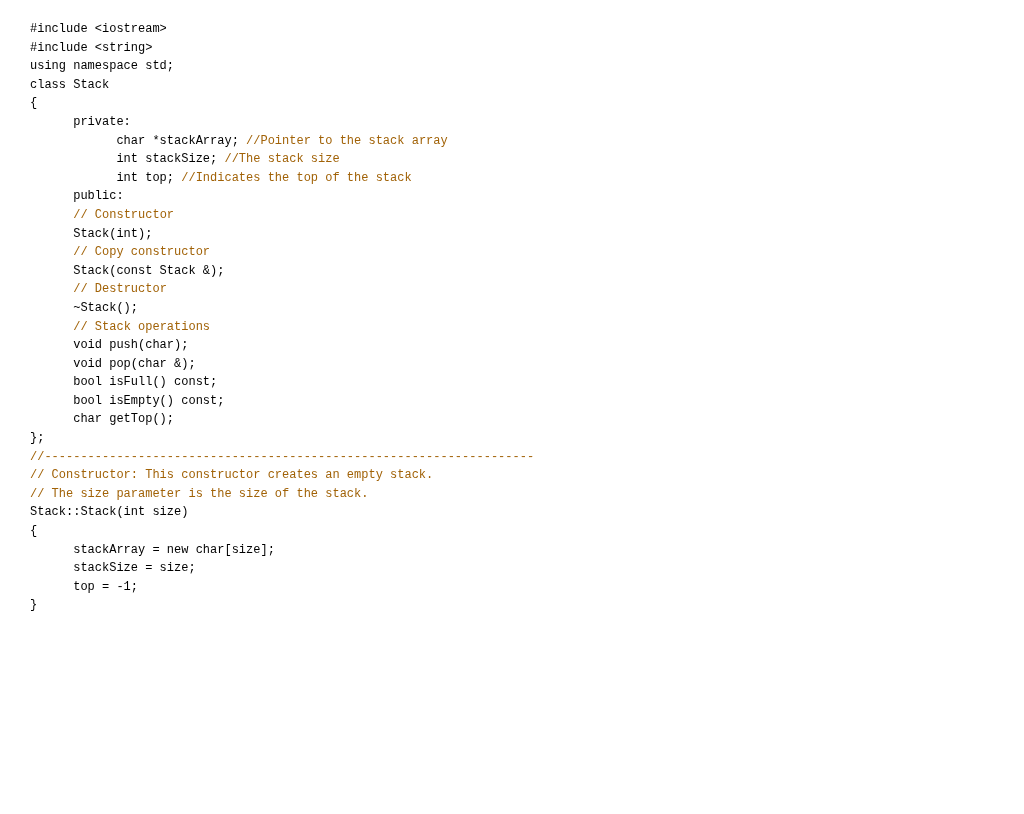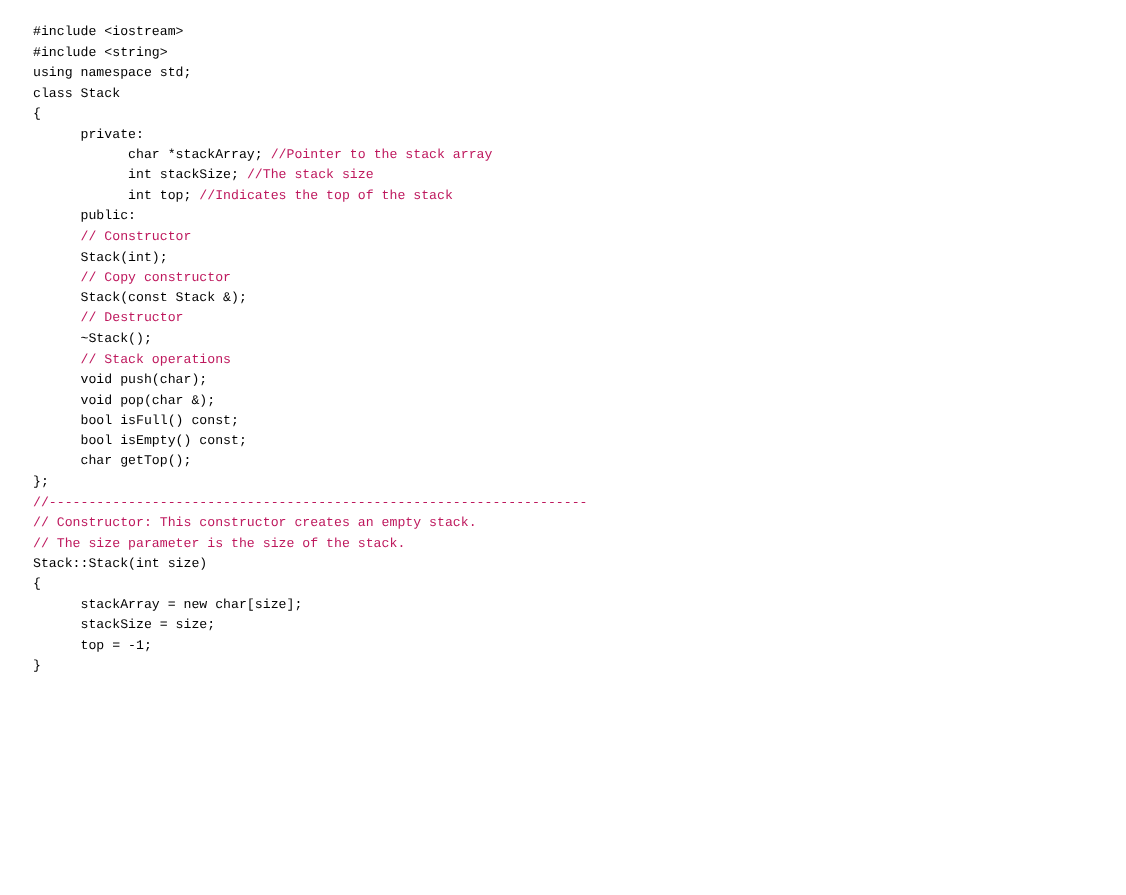--- a/index.html
+++ b/index.html
@@ -22,21 +22,21 @@
       font-family: 'Courier New', Courier, monospace;
       font-size: 12px;
       line-height: 1.55;
     }
 
     .black {
       color: #000000;
     }
 
     .red {
-      color: #be185d;
+      color: #a16207;
     }
 
     .line {
       display: block;
     }
   </style>
 </head>
 <body>
 
 <div class="code-block" id="code-container"><span class="line"><span class="black">#include &lt;iostream&gt;</span></span><span class="line"><span class="black">#include &lt;string&gt;</span></span><span class="line"><span class="black">using namespace std;</span></span><span class="line"><span class="black"></span></span><span class="line"><span class="black">class Stack</span></span><span class="line"><span class="black">{</span></span><span class="line"><span class="black">      private:</span></span><span class="line"><span class="black">            char *stackArray; </span><span class="red">//Pointer to the stack array</span></span><span class="line"><span class="black">            int stackSize; </span><span class="red">//The stack size</span></span><span class="line"><span class="black">            int top; </span><span class="red">//Indicates the top of the stack</span></span><span class="line"><span class="black">      public:</span></span><span class="line"><span class="black">      </span><span class="red">// Constructor</span></span><span class="line"><span class="black">      Stack(int);</span></span><span class="line"><span class="black">      </span><span class="red">// Copy constructor</span></span><span class="line"><span class="black">      Stack(const Stack &amp;);</span></span><span class="line"><span class="black">      </span><span class="red">// Destructor</span></span><span class="line"><span class="black">      ~Stack();</span></span><span class="line"><span class="black">      </span><span class="red">// Stack operations</span></span><span class="line"><span class="black">      void push(char);</span></span><span class="line"><span class="black">      void pop(char &amp;);</span></span><span class="line"><span class="black">      bool isFull() const;</span></span><span class="line"><span class="black">      bool isEmpty() const;</span></span><span class="line"><span class="black">      char getTop();</span></span><span class="line"><span class="black">};</span></span><span class="line"><span class="black"></span></span><span class="line"><span class="red">//--------------------------------------------------------------------</span></span><span class="line"><span class="red">// Constructor: This constructor creates an empty stack.</span></span><span class="line"><span class="red">// The size parameter is the size of the stack.</span></span><span class="line"><span class="black">Stack::Stack(int size)</span></span><span class="line"><span class="black">{</span></span><span class="line"><span class="black">      stackArray = new char[size];</span></span><span class="line"><span class="black">      stackSize = size;</span></span><span class="line"><span class="black">      top = -1;</span></span><span class="line"><span class="black">}</span></span></div>

